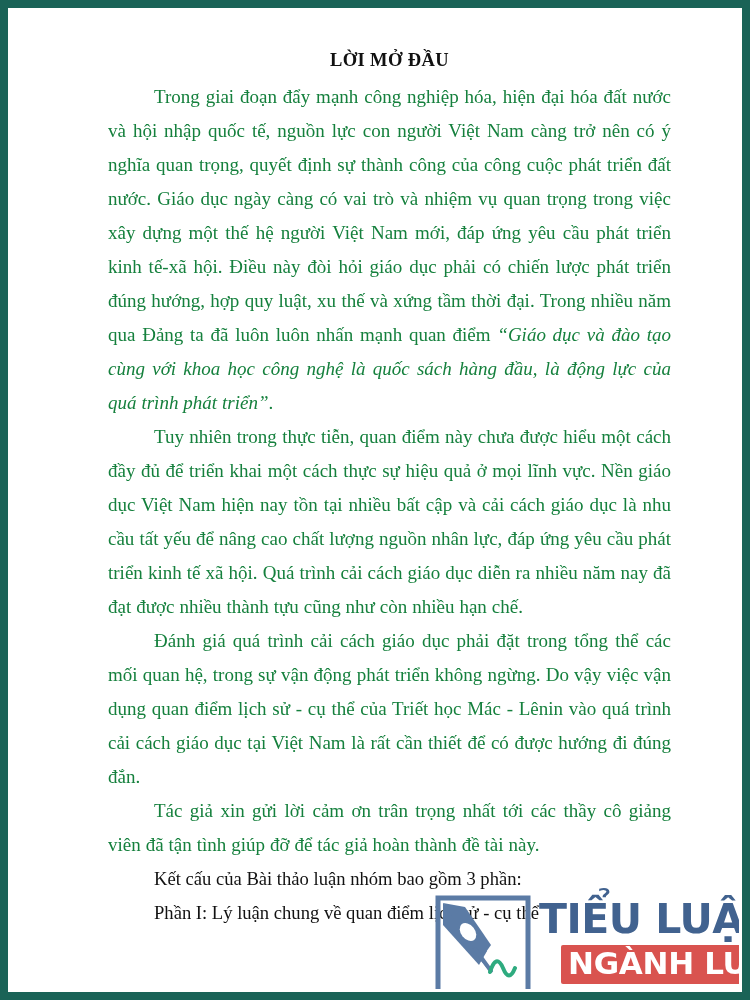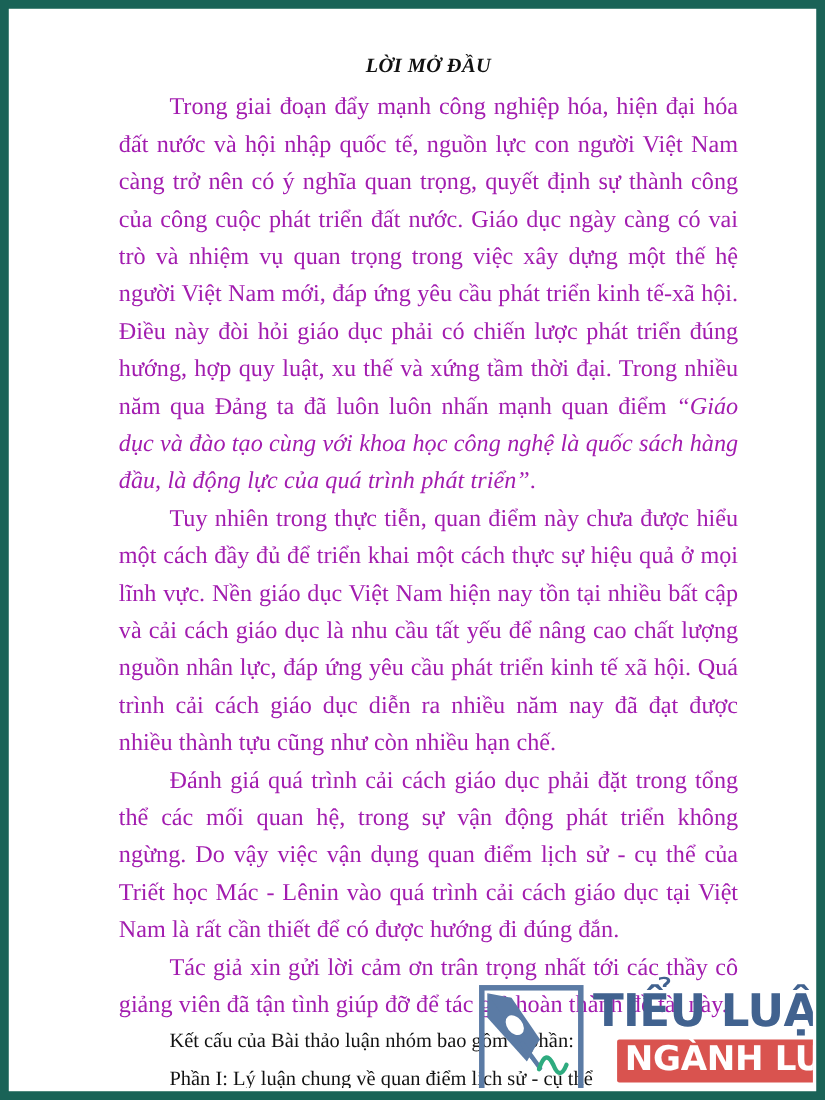--- a/index.html
+++ b/index.html
@@ -39,27 +39,26 @@
   }
 
   .doc-title {
     text-align: center;
     font-weight: bold;
     font-size: 18.5px;
     letter-spacing: 0.4px;
     color: #111111;
     margin: 0 0 9px 0;
     line-height: 1.2;
-    font-style: italic;
   }
 
   .para {
-    font-size: 22px;
+    font-size: 19px;
     line-height: 34px;
-    color: #a21caf;
+    color: #15803d;
     text-align: justify;
     text-justify: inter-word;
     margin: 0;
     text-indent: 46px;
     word-spacing: 0.2px;
   }
 
   .para i, .quote {
     font-style: italic;
   }

